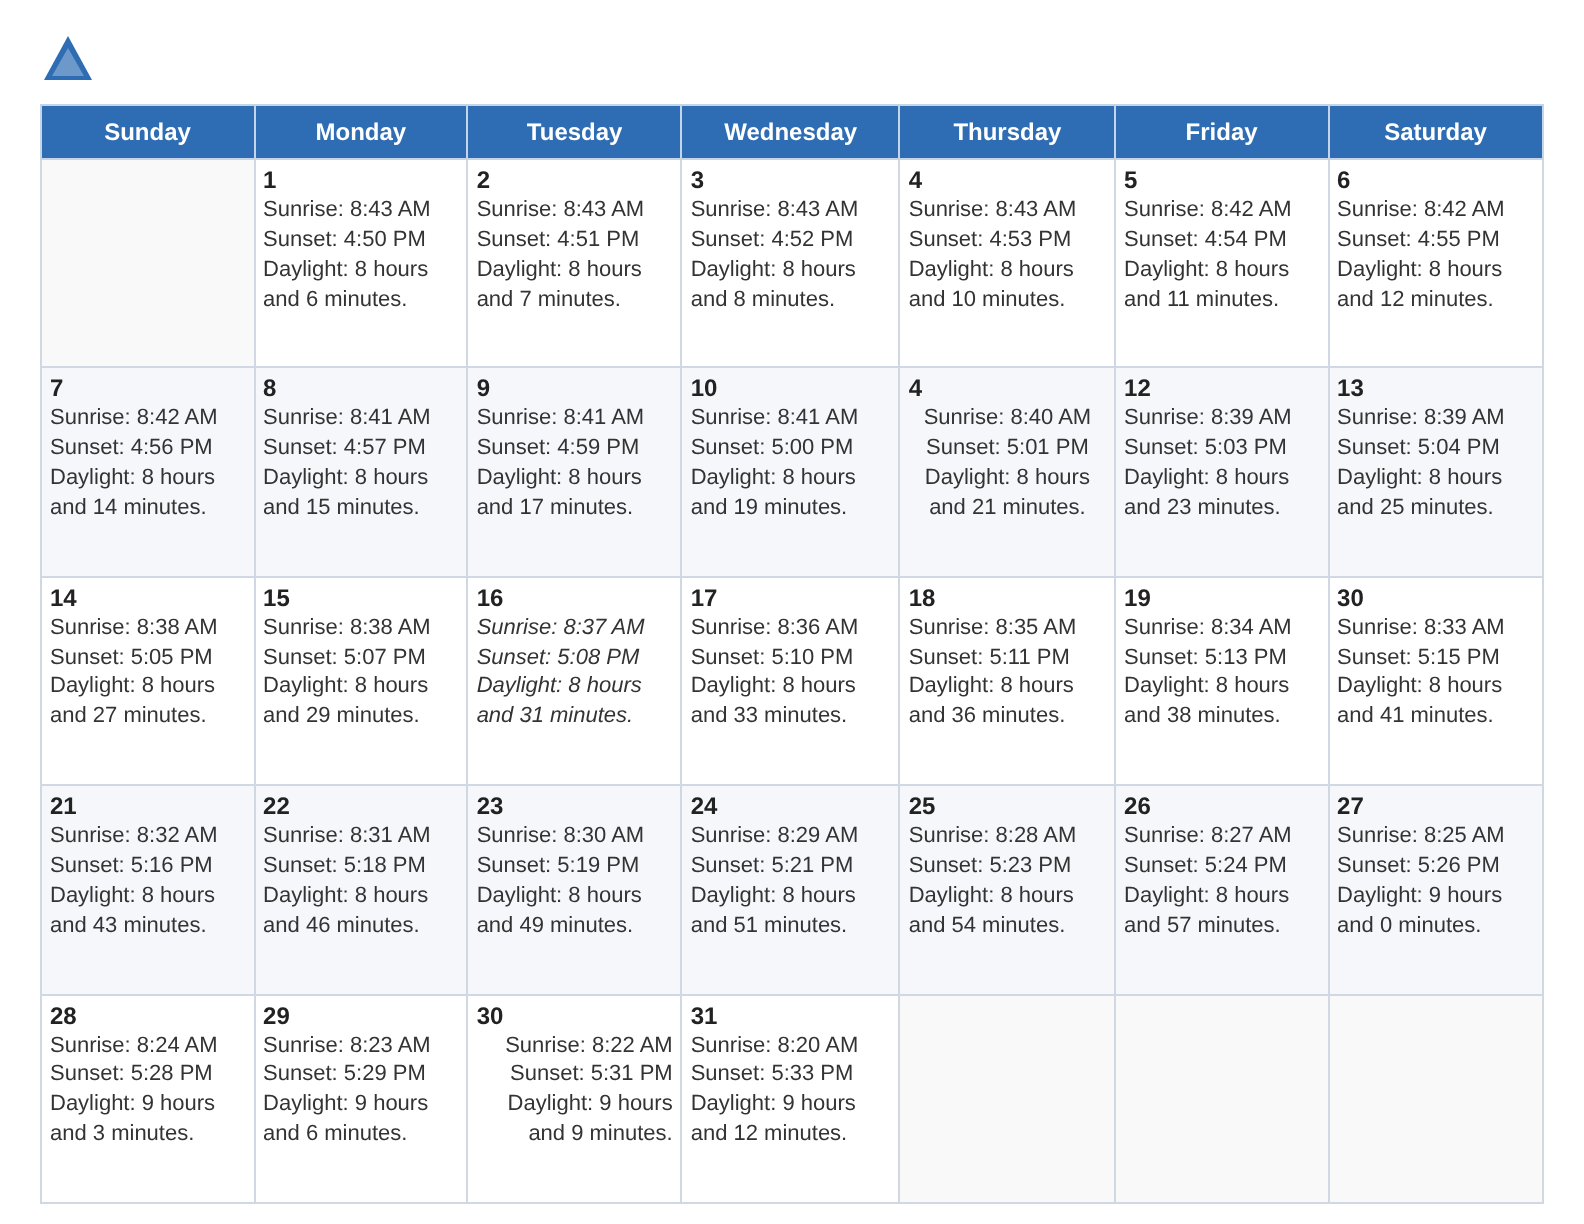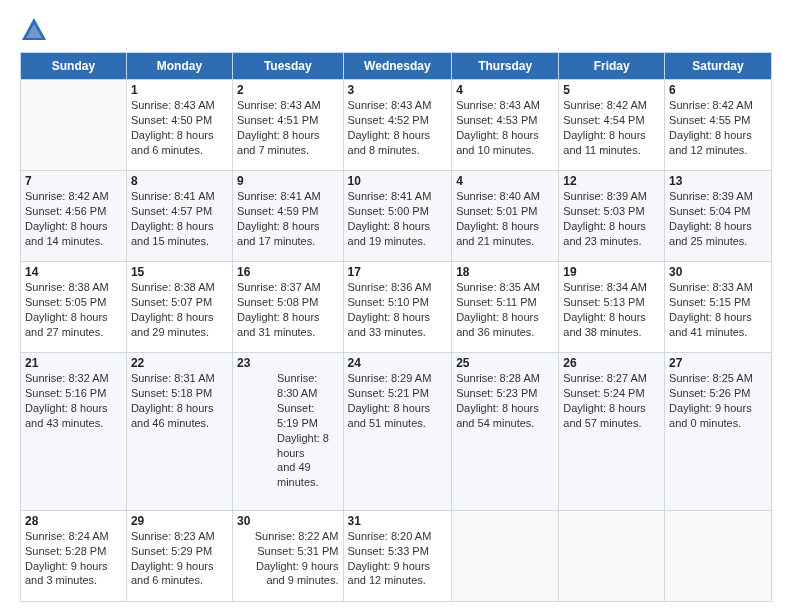--- a/index.html
+++ b/index.html
@@ -197,21 +197,21 @@
           </td>
           <td>
             <span class="day-number">10</span>
             <div class="day-info" style="white-space: pre-line;">Sunrise: 8:41 AM
 Sunset: 5:00 PM
 Daylight: 8 hours
 and 19 minutes.</div>
           </td>
           <td>
             <span class="day-number">4</span>
-            <div class="day-info" style="white-space: pre-line;">Sunrise: 8:40 AM
+            <div class="day-info" style="white-space: pre-line; text-align: center;">Sunrise: 8:40 AM
 Sunset: 5:01 PM
 Daylight: 8 hours
 and 21 minutes.</div>
           </td>
           <td>
             <span class="day-number">12</span>
             <div class="day-info" style="white-space: pre-line;">Sunrise: 8:39 AM
 Sunset: 5:03 PM
 Daylight: 8 hours
 and 23 minutes.</div>
@@ -234,21 +234,21 @@
           </td>
           <td>
             <span class="day-number">15</span>
             <div class="day-info" style="white-space: pre-line;">Sunrise: 8:38 AM
 Sunset: 5:07 PM
 Daylight: 8 hours
 and 29 minutes.</div>
           </td>
           <td>
             <span class="day-number">16</span>
-            <div class="day-info" style="white-space: pre-line;">Sunrise: 8:37 AM
+            <div class="day-info" style="white-space: pre-line; font-style: italic;">Sunrise: 8:37 AM
 Sunset: 5:08 PM
 Daylight: 8 hours
 and 31 minutes.</div>
           </td>
           <td>
             <span class="day-number">17</span>
             <div class="day-info" style="white-space: pre-line;">Sunrise: 8:36 AM
 Sunset: 5:10 PM
 Daylight: 8 hours
 and 33 minutes.</div>
@@ -285,21 +285,21 @@
           </td>
           <td>
             <span class="day-number">22</span>
             <div class="day-info" style="white-space: pre-line;">Sunrise: 8:31 AM
 Sunset: 5:18 PM
 Daylight: 8 hours
 and 46 minutes.</div>
           </td>
           <td>
             <span class="day-number">23</span>
-            <div class="day-info" style="white-space: pre-line; margin-left: 40px;">Sunrise: 8:30 AM
+            <div class="day-info" style="white-space: pre-line;">Sunrise: 8:30 AM
 Sunset: 5:19 PM
 Daylight: 8 hours
 and 49 minutes.</div>
           </td>
           <td>
             <span class="day-number">24</span>
             <div class="day-info" style="white-space: pre-line;">Sunrise: 8:29 AM
 Sunset: 5:21 PM
 Daylight: 8 hours
 and 51 minutes.</div>

